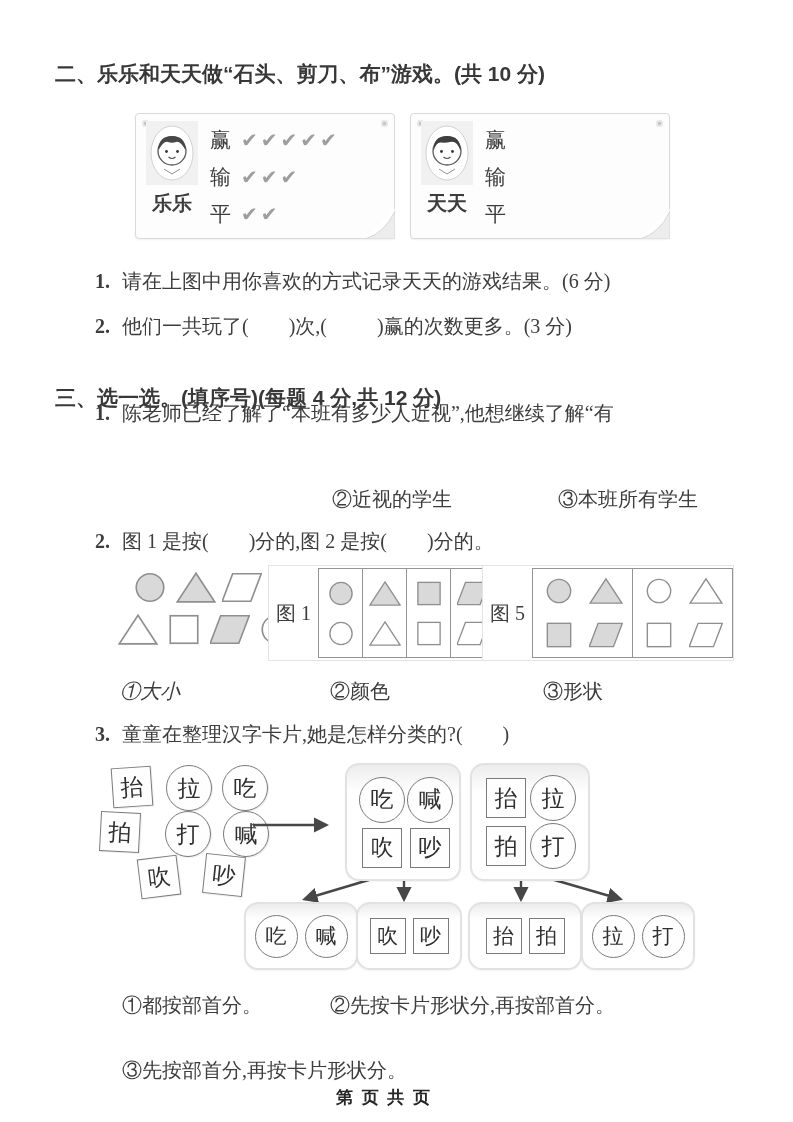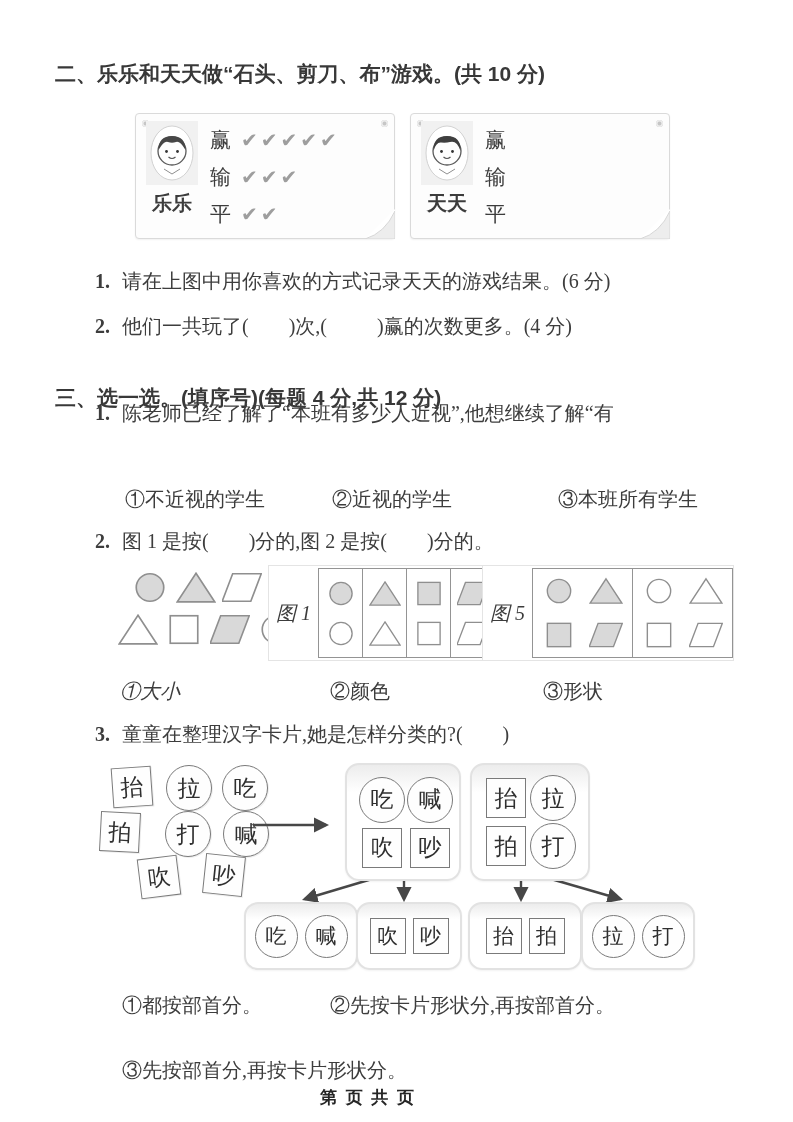--- a/index.html
+++ b/index.html
@@ -1,17 +1,17 @@
 <!DOCTYPE html>
 <html><head>
 <meta charset="utf-8">
 <style>
   html,body{margin:0;padding:0;background:#fff;}
   .page{position:relative;width:736px;height:1122px;background:#fff;overflow:hidden;
-        font-family:"Liberation Serif",serif;color:#3d3d3d;}
+        font-family:"Liberation Serif",serif;color:#3d3d3d;padding-left:32px;}
   .sec-title{position:absolute;font-family:"Liberation Sans",sans-serif;font-weight:bold;
              font-size:21px;color:#383838;white-space:pre;}
   .qline{position:absolute;font-size:20px;white-space:pre;color:#3d3d3d;}
   .qnum{font-weight:bold;margin-right:12px;}
   .opt{position:absolute;font-size:20px;white-space:pre;color:#3d3d3d;}
 
   
   .note{position:absolute;width:258px;height:124px;background:#fdfdfd;border:1px solid #dadada;
         border-radius:4px;box-shadow:0 1px 2px rgba(0,0,0,.06);}
   .pin{position:absolute;top:6px;width:7px;height:7px;border-radius:50%;background:#c6c6c6;
@@ -24,21 +24,21 @@
   .tally{position:absolute;left:74px;top:7px;width:180px;}
   .tally-row{height:37px;display:flex;align-items:center;}
   .tally-label{font-size:21px;width:28px;color:#3c3c3c;}
   .check{font-family:"DejaVu Sans",sans-serif;color:#9e9e9e;font-size:20px;font-weight:bold;
          margin-left:3px;}
   .fold{position:absolute;right:-1px;bottom:-1px;}
 
   
   .shrow{position:absolute;display:flex;gap:6px;align-items:flex-end;}
   .figgroup{position:absolute;height:94px;border:1px solid #e4e4e4;background:#fff;
-            display:flex;align-items:center;font-style:italic;}
+            display:flex;align-items:center;}
   .figlabel{font-size:20px;padding:0 7px;color:#3c3c3c;white-space:pre;}
   .figtable{display:flex;height:88px;border:1px solid #949494;}
   .figcol{width:43px;display:flex;flex-direction:column;align-items:center;
           justify-content:space-around;border-left:1px solid #949494;padding:4px 0;}
   .figcol:first-child{border-left:none;}
   .figcell{width:95px;display:grid;grid-template-columns:1fr 1fr;place-items:center;
            border-left:1px solid #949494;padding:4px 2px;row-gap:8px;}
   .figcell:first-child{border-left:none;}
 
   
@@ -142,26 +142,25 @@
         <span></span>
       </div>
     </div>
     <svg class="fold" width="30" height="30" viewBox="0 0 30 30">
       <path d="M30 0 L30 30 L0 30 Z" fill="#ffffff"></path>
       <path d="M0 30 Q20 24 30 2 L30 30 Z" fill="#ededed" stroke="#d6d6d6" stroke-width="1"></path>
     </svg>
   </div>
 
   <div class="qline" style="left:95px;top:268px;"><span class="qnum">1.</span><span>请在上图中用你喜欢的方式记录天天的游戏结果。(6 分)</span></div>
-  <div class="qline" style="left:95px;top:313px;"><span class="qnum">2.</span><span>他们一共玩了(        )次,(          )赢的次数更多。(4 分)</span></div>
+  <div class="qline" style="left:95px;top:313px;"><span class="qnum">2.</span><span>他们一共玩了(        )次,(          )赢的次数更多。(3 分)</span></div>
 
   <div class="sec-title" style="left:55px;top:348px;margin-top:36px;">三、选一选。(填序号)(每题 4 分,共 12 分)</div>
 
   <div class="qline" style="left:95px;top:400px;"><span class="qnum">1.</span><span>陈老师已经了解了“本班有多少人近视”,他想继续了解“有</span></div>
-  <div class="opt" style="left:125px;top:486px;">①不近视的学生</div>
   <div class="opt" style="left:332px;top:486px;">②近视的学生</div>
   <div class="opt" style="left:540px;top:486px;margin-left:18px;">③本班所有学生</div>
 
   <div class="qline" style="left:95px;top:528px;"><span class="qnum">2.</span><span>图 1 是按(        )分的,图 2 是按(        )分的。</span></div>
 
   <div class="shrow" style="left:130px;top:571px;">
       <svg width="40" height="33" viewBox="0 0 36 30" fill="#d9d9d9" stroke="#8f8f8f" stroke-width="1.5">
         <circle cx="18" cy="15" r="12.5"></circle>
       </svg>
       <svg width="40" height="33" viewBox="0 0 36 30" fill="#d9d9d9" stroke="#8f8f8f" stroke-width="1.5">

